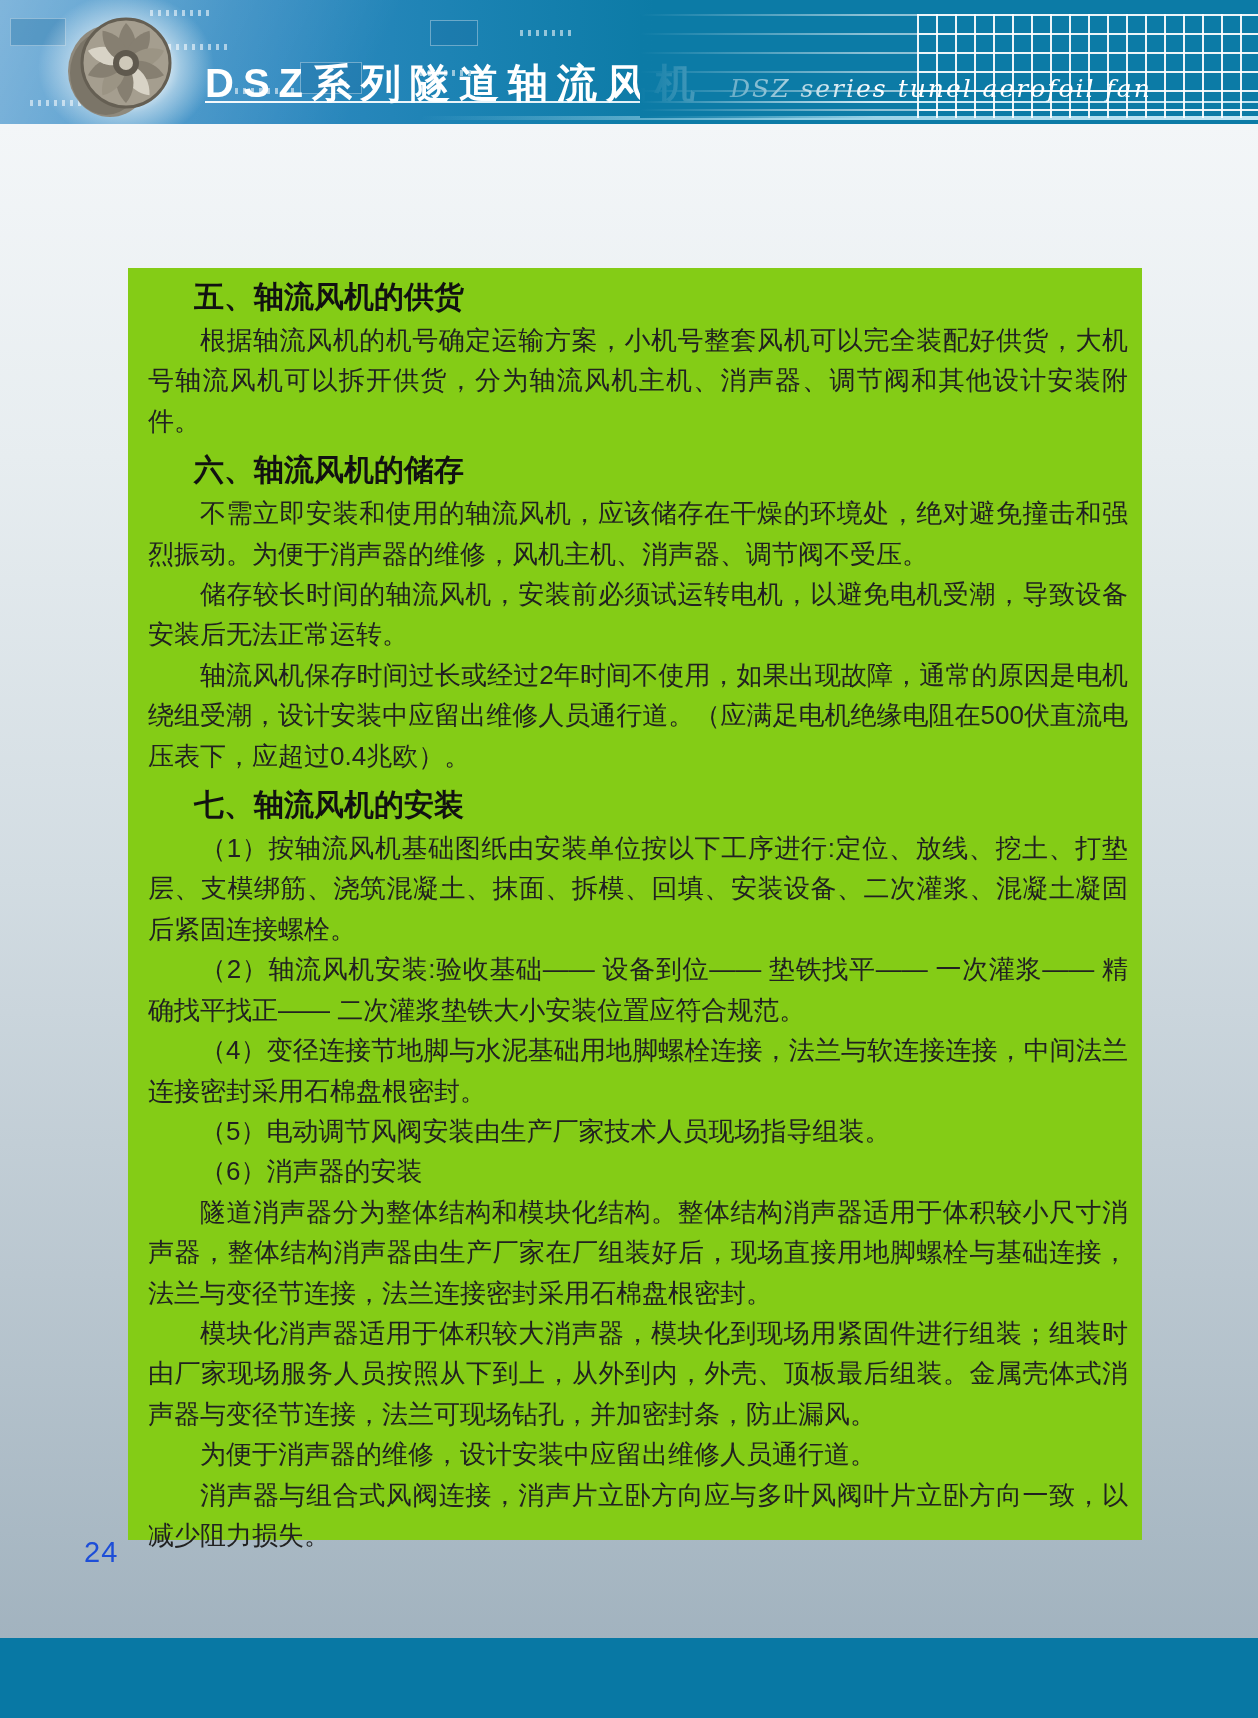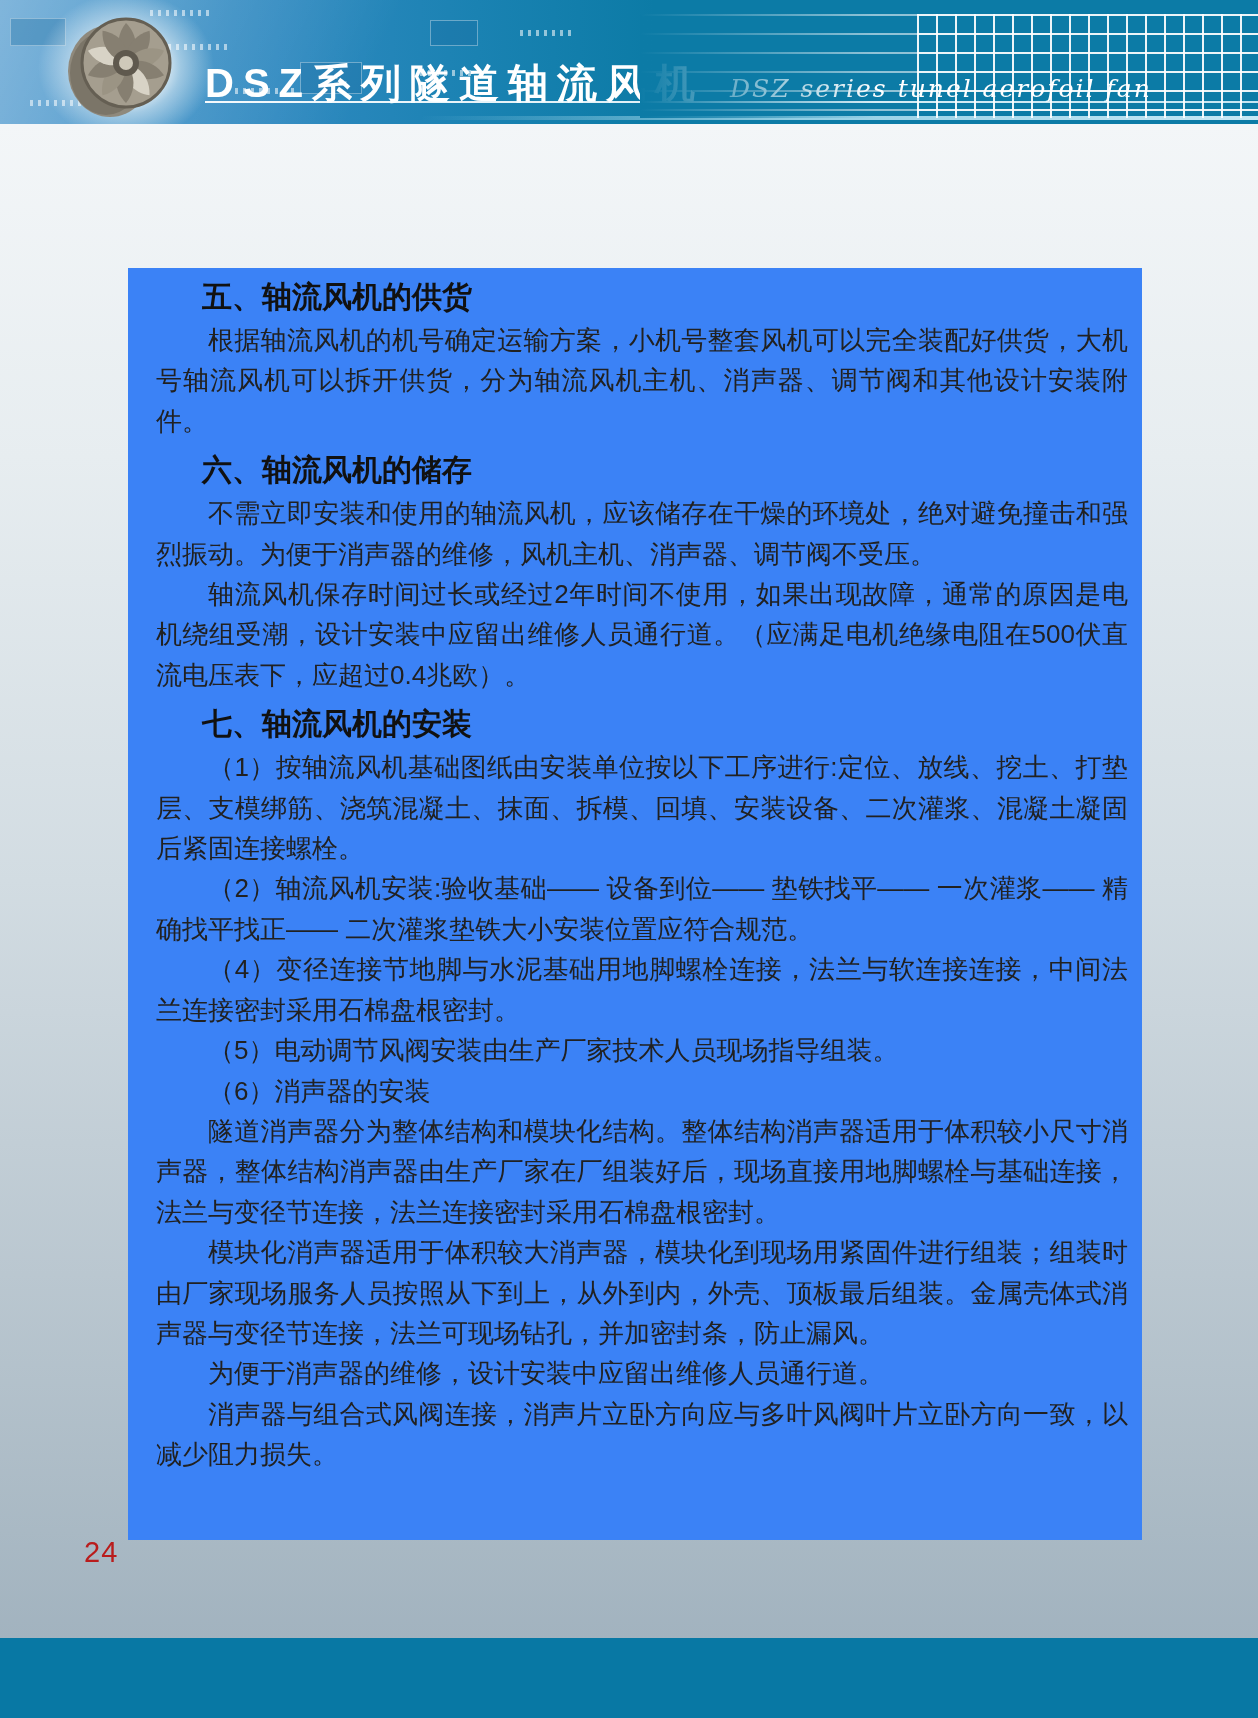--- a/index.html
+++ b/index.html
@@ -64,39 +64,39 @@
     background:linear-gradient(90deg,#0c7ba6 0%,rgba(12,123,166,0) 85%);
   }
 
   
   .body-bg{
     position:absolute;left:0;top:124px;width:1258px;height:1514px;
     background:linear-gradient(180deg,#f3f6f8 0%,#e7edf0 22%,#d2dce2 50%,#bac7d0 76%,#a2b3bf 100%);
   }
   .content-box{
     position:absolute;left:128px;top:268px;width:1014px;height:1272px;
-    background:#3b82f6;
+    background:#84cc16;
     box-sizing:border-box;
-    padding:10px 14px 0 28px;
+    padding:10px 14px 0 20px;
   }
   .content-box h2{
     margin:10px 0 4px 46px;
     font-size:30px;line-height:38px;font-weight:bold;color:#111111;
   }
   .content-box h2:first-child{margin-top:0;}
   .content-box p{
     margin:0;
     font-size:26px;line-height:40.4px;
     color:#212121;
     text-align:justify;
     text-indent:2em;
   }
   .page-number{
     position:absolute;left:84px;top:1536px;
-    font-size:29px;color:#b91c1c;letter-spacing:1px;
+    font-size:29px;color:#1d4ed8;letter-spacing:1px;
   }
   .bottom-bar{
     position:absolute;left:0;top:1638px;width:1258px;height:80px;
     background:#0878a4;
   }
 </style>
 </head>
 <body>
 
 <div class="page">
@@ -150,20 +150,21 @@
 
   <div class="body-bg"></div>
 
   <div class="content-box">
 
     <h2>五、轴流风机的供货</h2>
     <p>根据轴流风机的机号确定运输方案，小机号整套风机可以完全装配好供货，大机号轴流风机可以拆开供货，分为轴流风机主机、消声器、调节阀和其他设计安装附件。</p>
 
     <h2>六、轴流风机的储存</h2>
     <p>不需立即安装和使用的轴流风机，应该储存在干燥的环境处，绝对避免撞击和强烈振动。为便于消声器的维修，风机主机、消声器、调节阀不受压。</p>
+    <p>储存较长时间的轴流风机，安装前必须试运转电机，以避免电机受潮，导致设备安装后无法正常运转。</p>
     <p>轴流风机保存时间过长或经过2年时间不使用，如果出现故障，通常的原因是电机绕组受潮，设计安装中应留出维修人员通行道。（应满足电机绝缘电阻在500伏直流电压表下，应超过0.4兆欧）。</p>
 
     <h2>七、轴流风机的安装</h2>
     <p>（1）按轴流风机基础图纸由安装单位按以下工序进行:定位、放线、挖土、打垫层、支模绑筋、浇筑混凝土、抹面、拆模、回填、安装设备、二次灌浆、混凝土凝固后紧固连接螺栓。</p>
     <p>（2）轴流风机安装:验收基础—— 设备到位—— 垫铁找平—— 一次灌浆—— 精确找平找正—— 二次灌浆垫铁大小安装位置应符合规范。</p>
     <p>（4）变径连接节地脚与水泥基础用地脚螺栓连接，法兰与软连接连接，中间法兰连接密封采用石棉盘根密封。</p>
     <p>（5）电动调节风阀安装由生产厂家技术人员现场指导组装。</p>
     <p>（6）消声器的安装</p>
     <p>隧道消声器分为整体结构和模块化结构。整体结构消声器适用于体积较小尺寸消声器，整体结构消声器由生产厂家在厂组装好后，现场直接用地脚螺栓与基础连接，法兰与变径节连接，法兰连接密封采用石棉盘根密封。</p>
     <p>模块化消声器适用于体积较大消声器，模块化到现场用紧固件进行组装；组装时由厂家现场服务人员按照从下到上，从外到内，外壳、顶板最后组装。金属壳体式消声器与变径节连接，法兰可现场钻孔，并加密封条，防止漏风。</p>

